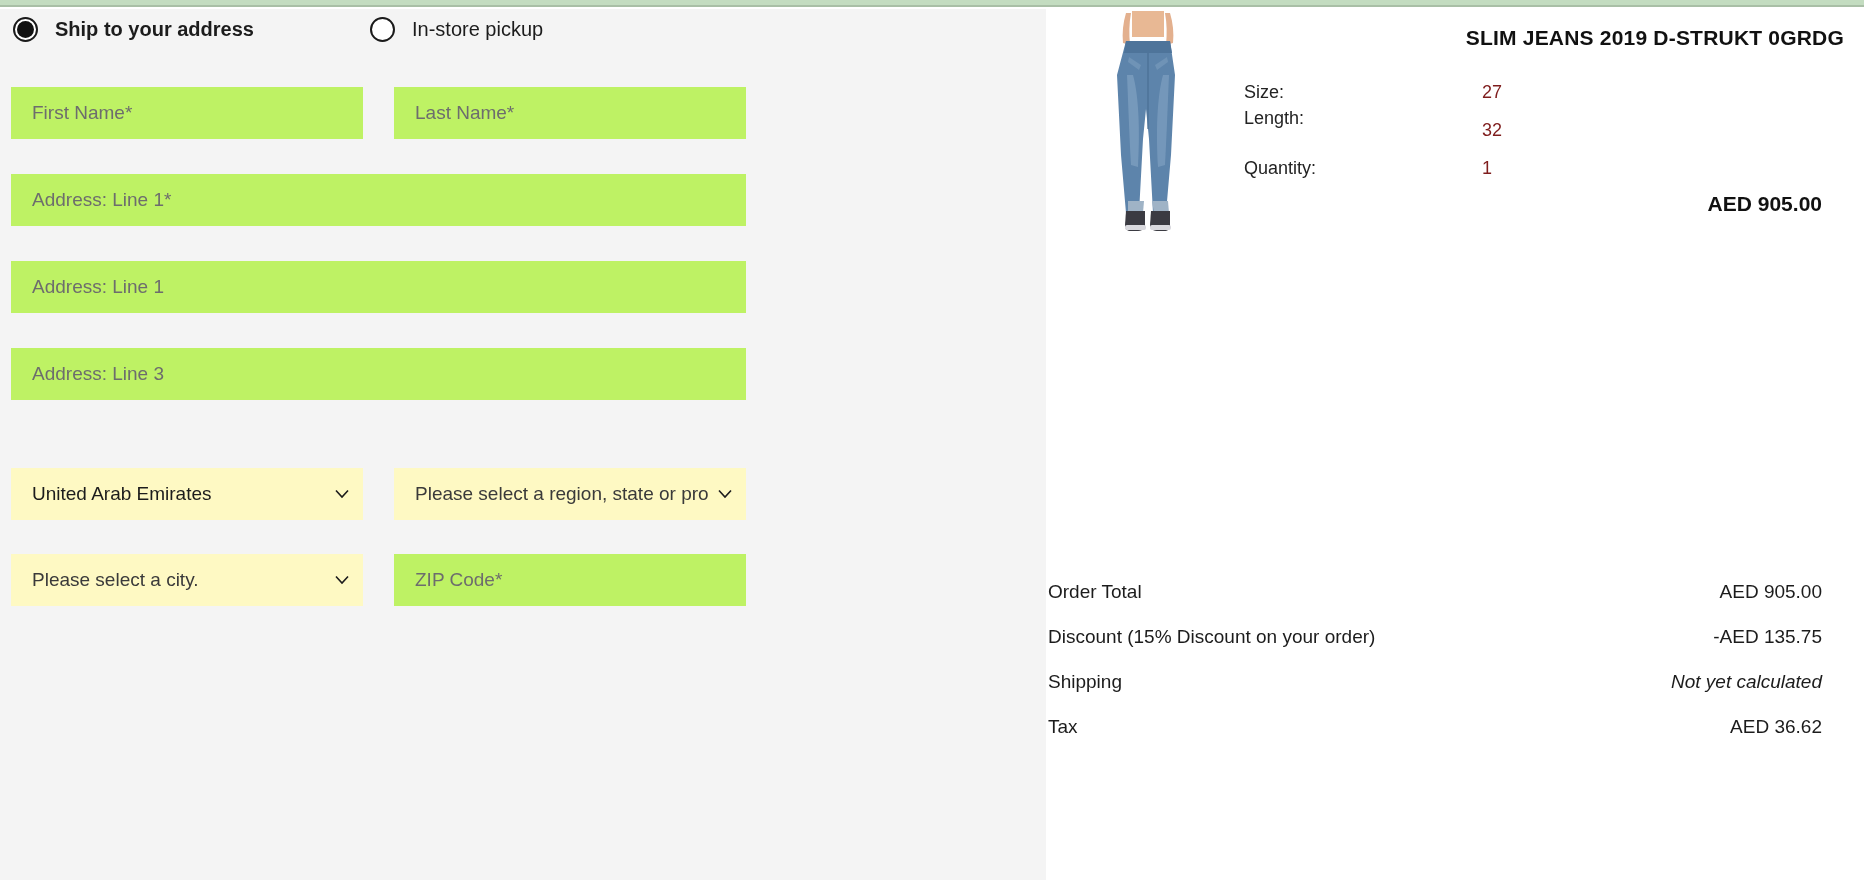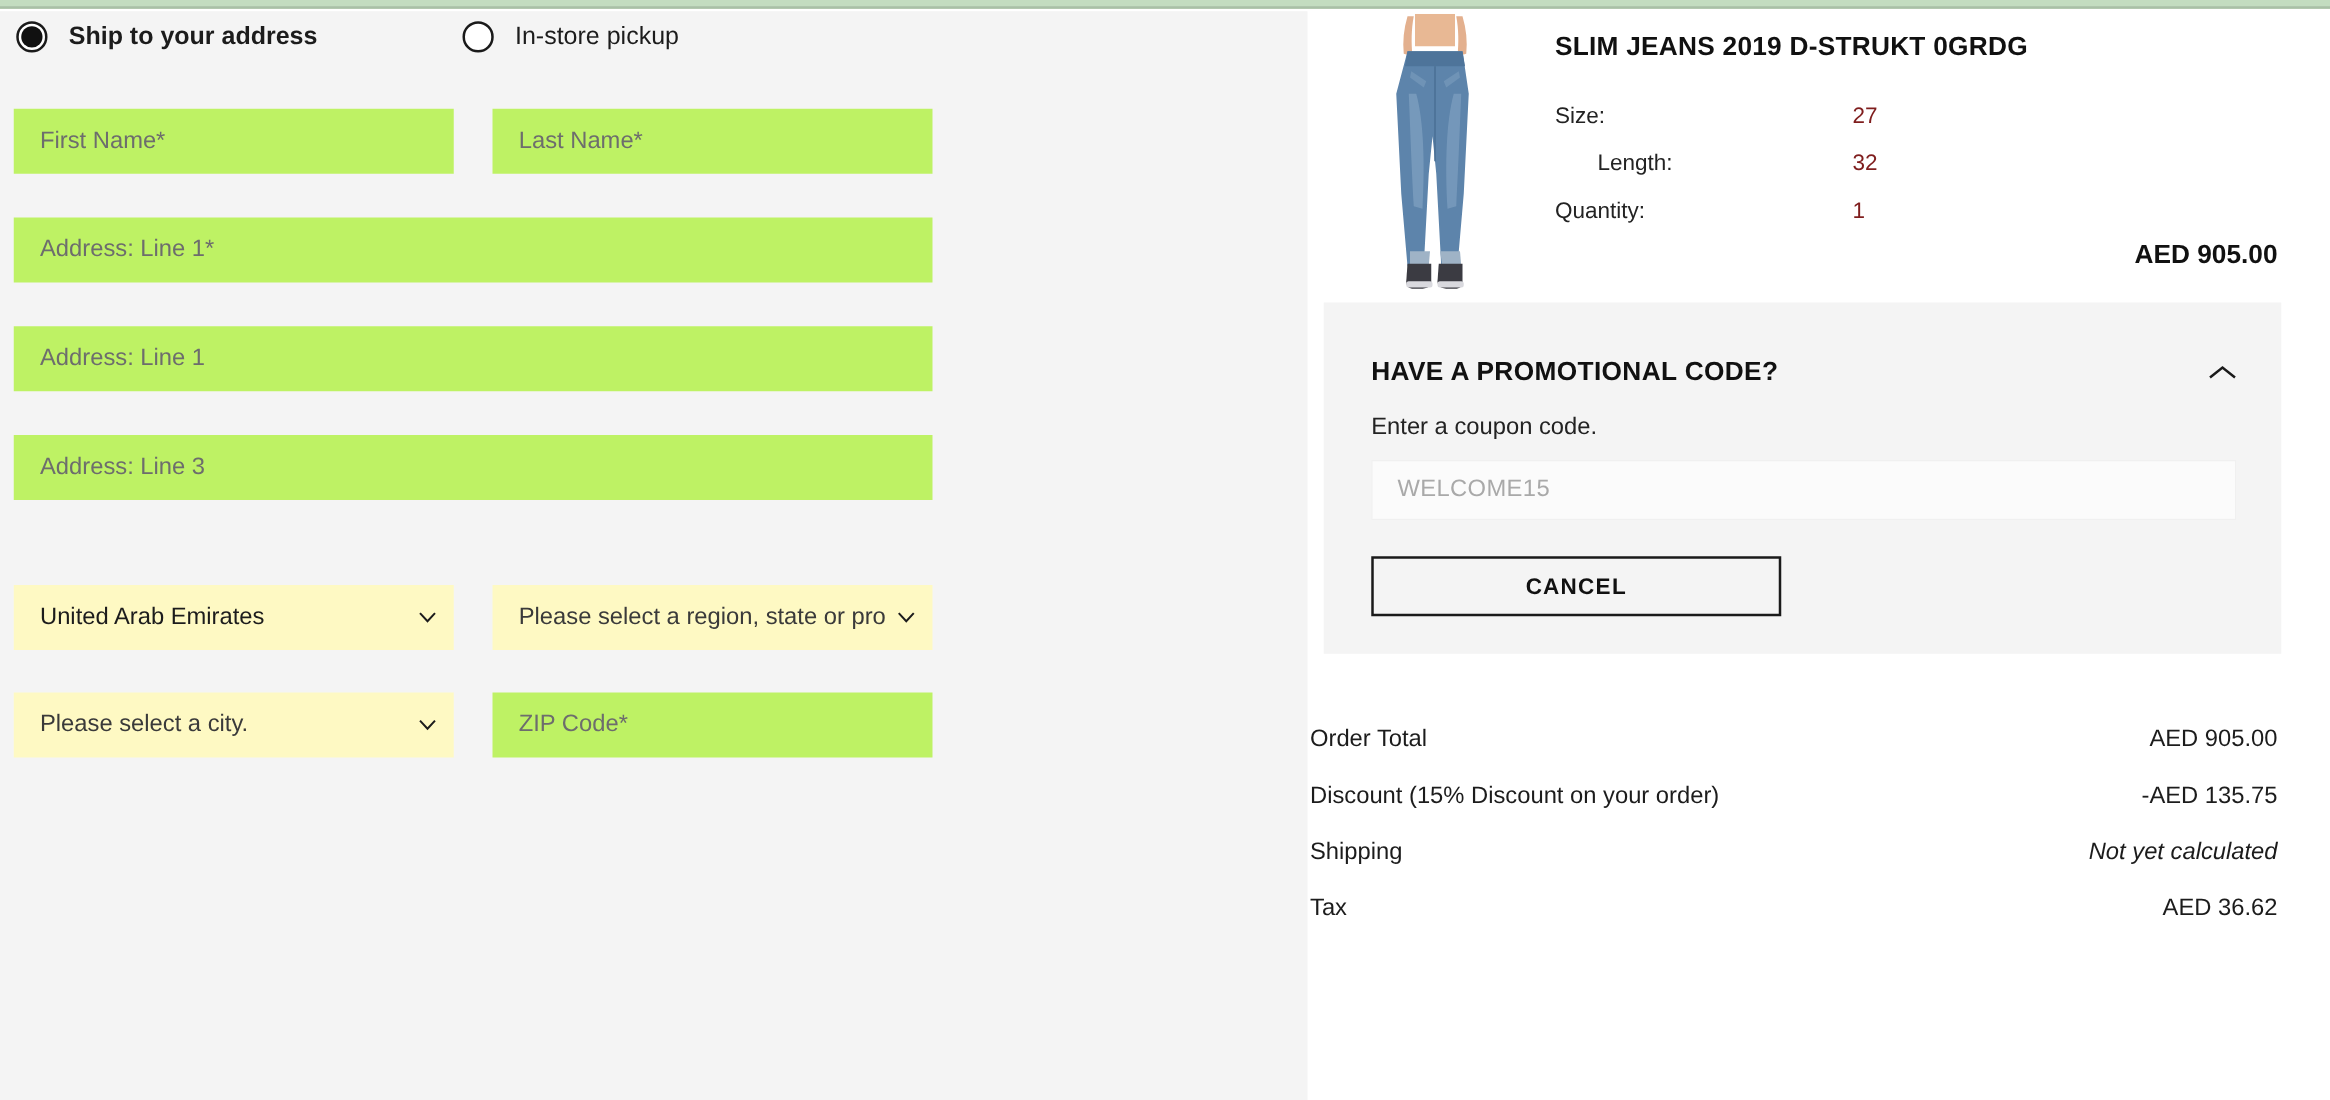--- a/index.html
+++ b/index.html
@@ -93,34 +93,34 @@
   }
   .dialcode { margin-left: 20px; font-size: 20px; color: #1c1c1c; }
 
   
   .right-col {
     position: absolute; left: 1048px; top: 9px; width: 816px; height: 871px;
     background: #ffffff;
   }
 
   .product {
-    position: absolute; left: 0px; top: 0px; width: 816px; height: 235px;
+    position: absolute; left: 0px; top: 0px; width: 816px; height: 235px; text-align: right;
   }
   .prod-img {
     position: absolute; left: 54px; top: 2px; width: 92px; height: 222px;
     background: #ffffff; overflow: hidden;
   }
   .prod-title {
     position: absolute; left: 196px; top: 17px; width: 600px;
     font-size: 21px; font-weight: bold; color: #111111; letter-spacing: 0.2px;
   }
   .spec { position: absolute; left: 196px; font-size: 18px; color: #232323; }
   .spec-val { position: absolute; left: 434px; font-size: 18px; color: #7f1d1d; }
   .spec-size   { top: 73px; } .spec-size-v   { top: 73px; }
-  .spec-len    { top: 111px; margin-left: 34px; } .spec-len-v   { top: 111px; }
+  .spec-len    { top: 99px; } .spec-len-v   { top: 111px; }
   .spec-qty    { top: 149px; } .spec-qty-v   { top: 149px; }
   .prod-price {
     position: absolute; right: 42px; top: 183px;
     font-size: 21px; font-weight: bold; color: #111111;
   }
 
   .promo {
     position: absolute; left: 11px; top: 233px; width: 766px; height: 281px;
     background: #f4f4f4;
   }
@@ -257,31 +257,20 @@
 
       <div class="spec spec-len">Length:</div>
       <div class="spec-val spec-len-v">32</div>
 
       <div class="spec spec-qty">Quantity:</div>
       <div class="spec-val spec-qty-v">1</div>
 
       <div class="prod-price">AED 905.00</div>
     </div>
 
-    <div class="promo">
-      <div class="promo-head">HAVE A PROMOTIONAL CODE?</div>
-      <svg class="promo-toggle" viewBox="0 0 26 16">
-        <path d="M3 12 L13 4 L23 12" fill="none" stroke="#1a1a1a" stroke-width="2"></path>
-      </svg>
-      <div class="promo-sub">Enter a coupon code.</div>
-      <div class="promo-input">
-        <span class="ph">WELCOME15</span>
-      </div>
-      <button class="promo-cancel">CANCEL</button>
-    </div>
 
     <div class="totals">
       <div class="total-row">
         <span class="lbl">Order Total</span>
         <span class="amt">AED 905.00</span>
       </div>
       <div class="total-row">
         <span class="lbl">Discount (15% Discount on your order)</span>
         <span class="amt">-AED 135.75</span>
       </div>

